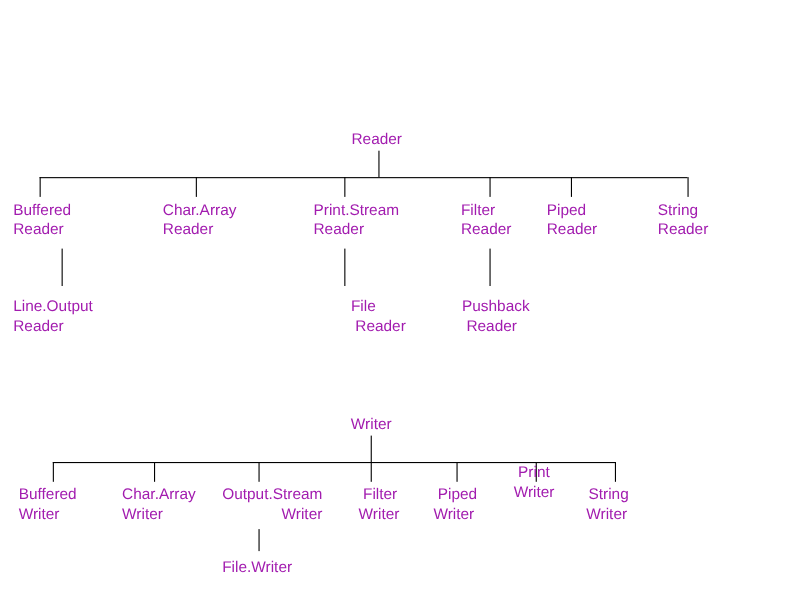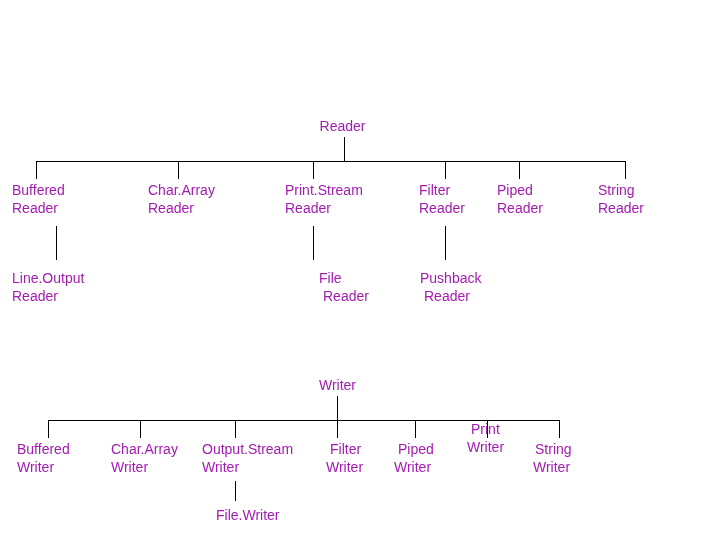--- a/index.html
+++ b/index.html
@@ -136,21 +136,21 @@
   <div class="vline" style="left:559px; top:420px; height:18px;"></div>
 
   <div class="node" style="left:17px; top:440px;">
     <span>Buffered</span>
     <span class="ln2">Writer</span>
   </div>
   <div class="node" style="left:111px; top:440px;">
     <span>Char.Array</span>
     <span class="ln2">Writer</span>
   </div>
-  <div class="node" style="left:202px; top:440px;">
+  <div class="node" style="left:202px; top:440px;text-align:right;">
     <span>Output.Stream</span>
     <span class="ln2">Writer</span>
   </div>
   <div class="node" style="left:330px; top:440px;">
     <span>Filter</span>
     <span class="ln2" style="margin-left:-4px;">Writer</span>
   </div>
   <div class="node" style="left:398px; top:440px;">
     <span>Piped</span>
     <span class="ln2" style="margin-left:-4px;">Writer</span>
@@ -159,17 +159,17 @@
     <span>Print</span>
     <span class="ln2" style="margin-left:-4px;">Writer</span>
   </div>
   <div class="node" style="left:535px; top:440px;">
     <span>String</span>
     <span class="ln2" style="margin-left:-2px;">Writer</span>
   </div>
 
   <div class="vline" style="left:235px; top:481px; height:20px;"></div>
 
-  <div class="node" style="left:216px; top:506px;">
+  <div class="node" style="left:202px; top:506px;">
     <span>File.Writer</span>
   </div>
 
 </div>
 
 </body></html>

